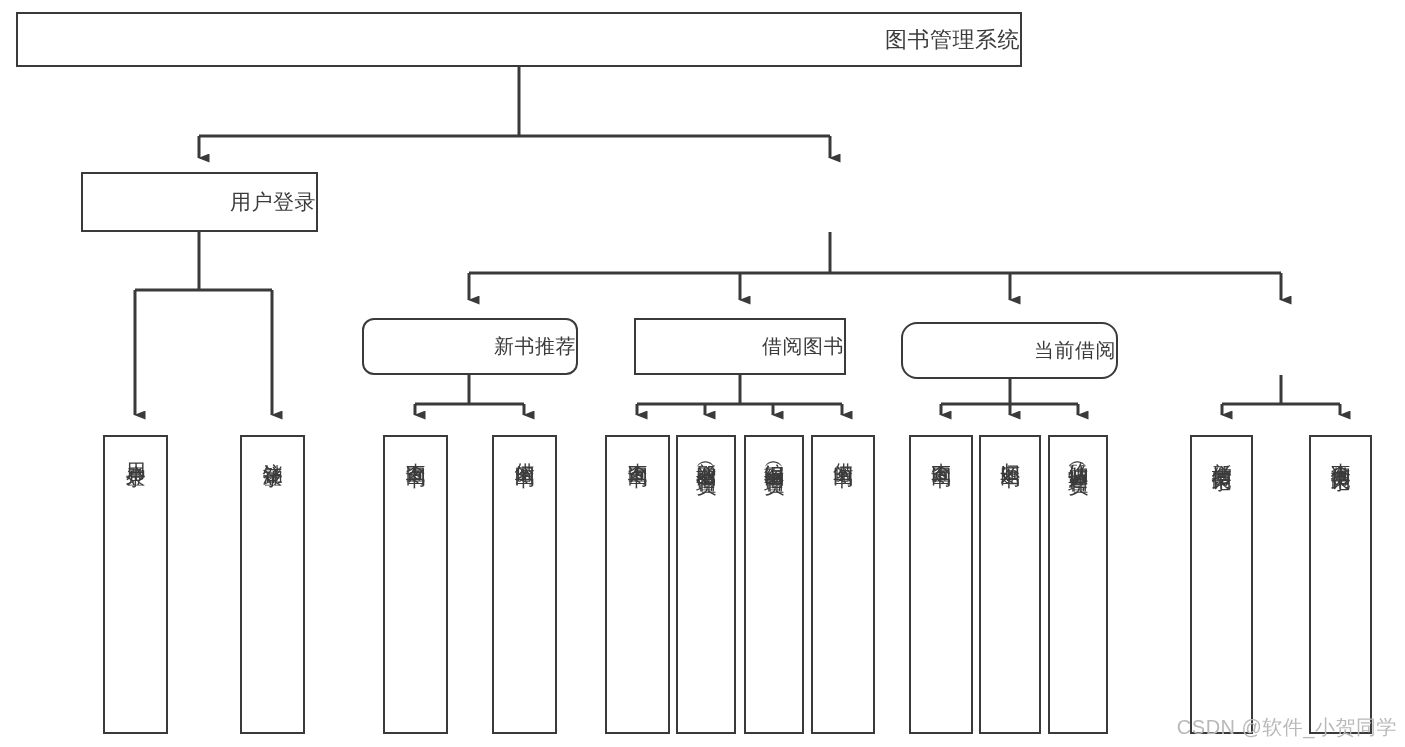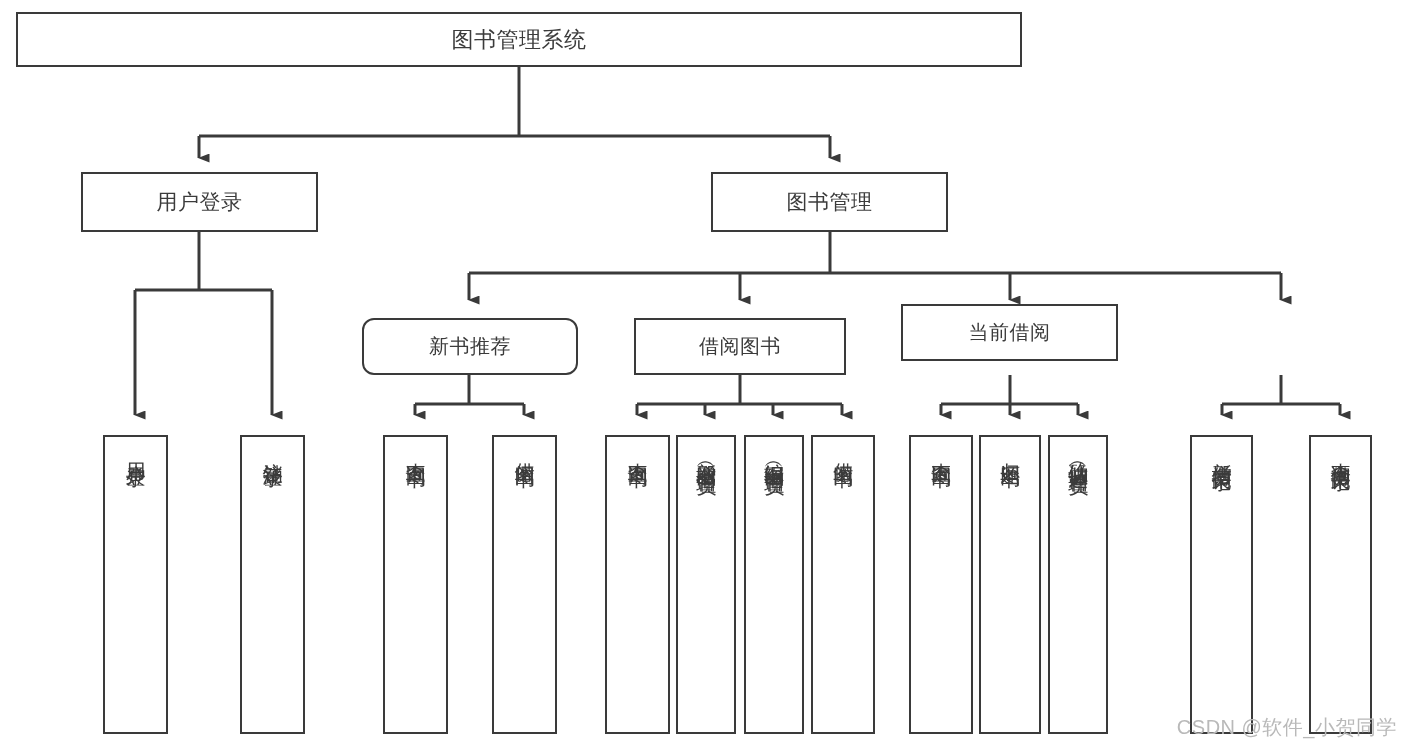--- a/index.html
+++ b/index.html
@@ -25,21 +25,21 @@
     height: 747px;
     pointer-events: none;
   }
   .node {
     position: absolute;
     box-sizing: border-box;
     border: 2.5px solid #3a3a3a;
     background: #ffffff;
     display: flex;
     align-items: center;
-    justify-content: center;
+    justify-content: flex-end;
     color: #3b3b3b;
   }
   .node .label {
     font-size: 21px;
     line-height: 1.15;
     letter-spacing: 0.5px;
     white-space: nowrap;
   }
   .node.root .label { font-size: 22px; }
   .node.lvl1 .label { font-size: 21px; }
@@ -123,31 +123,28 @@
     </g>
   </svg>
 
   <div class="node root" style="left:16px; top:12px; width:1006px; height:55px;">
     <span class="label">图书管理系统</span>
   </div>
 
   <div class="node lvl1" style="left:81px; top:172px; width:237px; height:60px;">
     <span class="label">用户登录</span>
   </div>
-  <div class="node lvl1" style="left:711px; top:172px; width:237px; height:60px;">
-    <span class="label">图书管理</span>
-  </div>
 
   <div class="node lvl2" style="left:362px; top:318px; width:216px; height:57px;border-radius:12px;">
     <span class="label">新书推荐</span>
   </div>
   <div class="node lvl2" style="left:634px; top:318px; width:212px; height:57px;">
     <span class="label">借阅图书</span>
   </div>
-  <div class="node lvl2" style="left:901px; top:304px; width:217px; height:57px;">
+  <div class="node lvl2" style="left:901px; top:322px; width:217px; height:57px;border-radius:16px;">
     <span class="label">当前借阅</span>
   </div>
 
   <div class="node leaf" style="left:103px; top:435px; width:65px; height:299px;">
     <span class="label">用户登录</span>
   </div>
   <div class="node leaf" style="left:240px; top:435px; width:65px; height:299px;">
     <span class="label">注销登录</span>
   </div>
 

